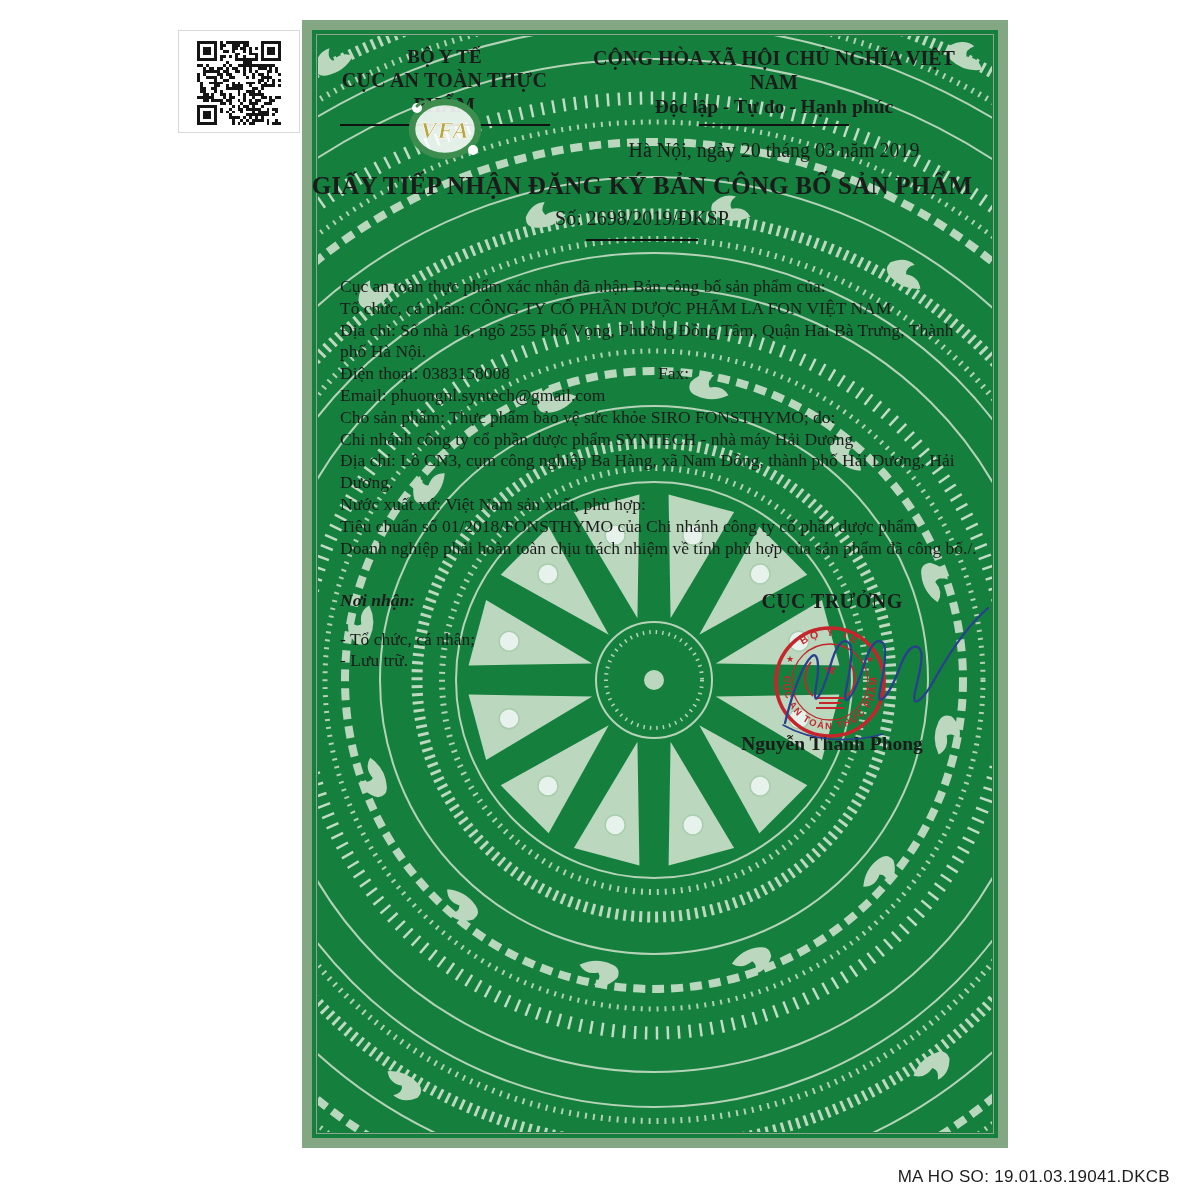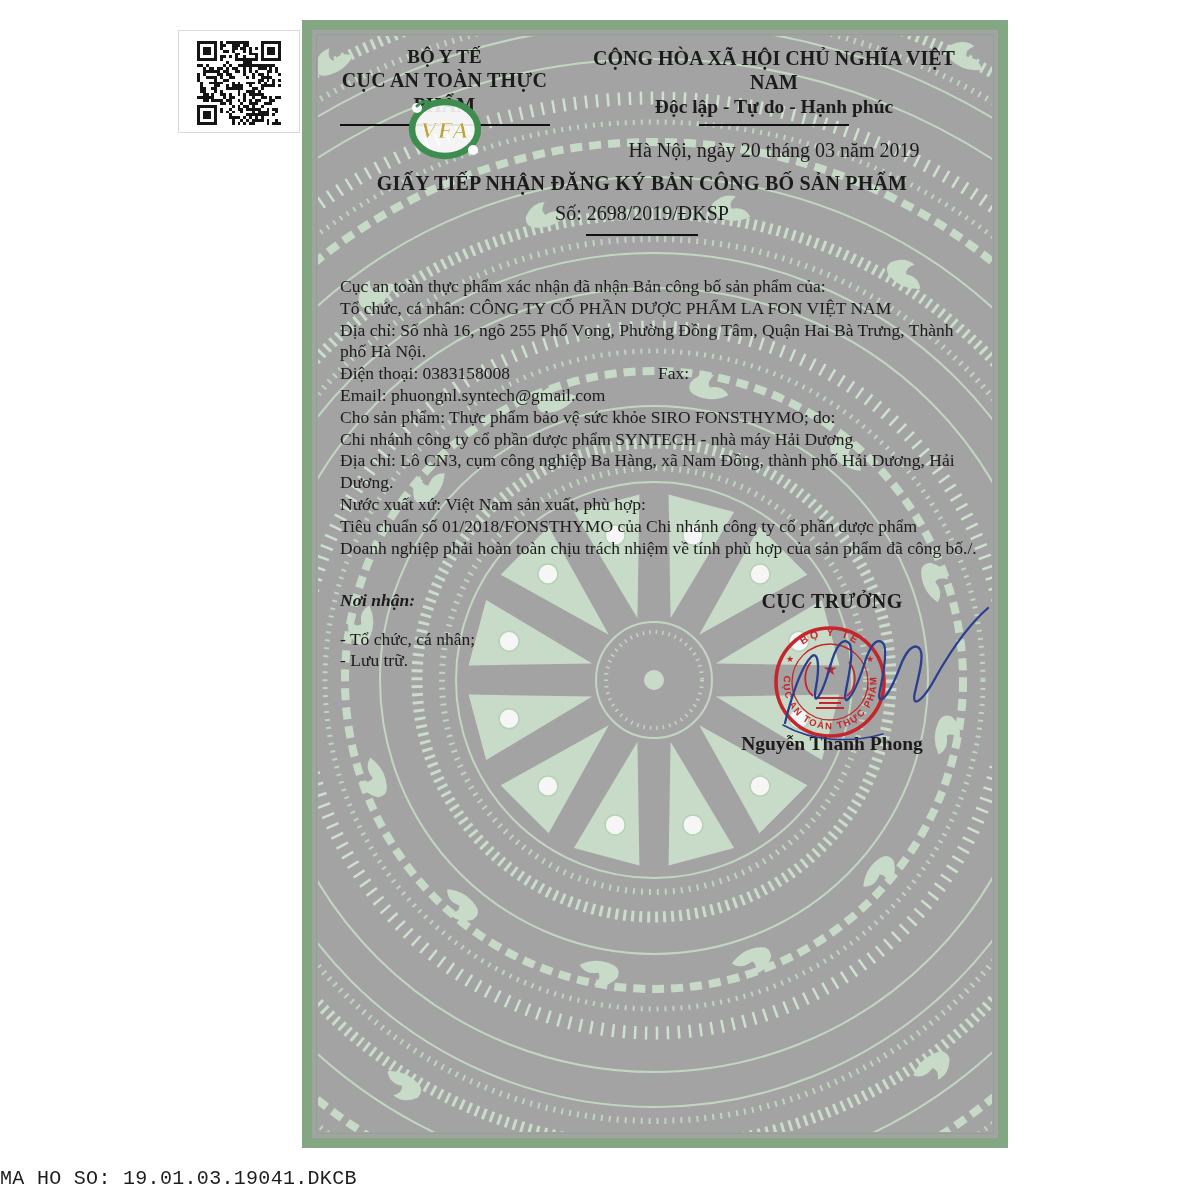--- a/index.html
+++ b/index.html
@@ -7,21 +7,21 @@
               font-family:"Liberation Serif","DejaVu Serif",serif; color:#1b1b1b; }
   .page { position:relative; width:1200px; height:1200px; background:#fff; }
 
   
   .qr-box { position:absolute; left:178px; top:30px; width:122px; height:103px;
             background:#fff; border:1px solid #d9d9d9; z-index:5; }
   .qr-box svg { position:absolute; left:18px; top:10px; }
 
   
   .sheet { position:absolute; left:302px; top:20px; width:706px; height:1128px;
-           border:10px solid #83a683; background:#a3a3a3; z-index:1; }
+           border:10px solid #83a683; background:#15803d; z-index:1; }
   .inner-line { position:absolute; inset:4px; border:1.5px solid #8fa38f; z-index:1; pointer-events:none; }
   .pattern { position:absolute; inset:6px; z-index:0; }
   .pattern svg { width:100%; height:100%; }
 
   .content { position:absolute; inset:0; z-index:2; }
 
   
   .hdr-left { position:absolute; left:10px; top:16px; width:245px; text-align:center; }
   .hdr-left .l1 { font-size:19px; font-weight:bold; line-height:22px; }
   .hdr-left .l2 { font-size:20px; font-weight:bold; line-height:25px; letter-spacing:.2px; }
@@ -30,43 +30,43 @@
 
   .hdr-right { position:absolute; left:262px; top:16px; width:400px; text-align:center; }
   .hdr-right .l1 { font-size:20px; font-weight:bold; line-height:24px; }
   .hdr-right .l2 { font-size:19.5px; font-weight:bold; line-height:26px; }
   .hdr-right .rule { width:150px; height:2px; background:#111; margin:4px auto 0; }
   .hdr-right .date { margin-top:13px; font-size:20px; }
 
   
   .title-block { position:absolute; left:0; right:0; top:142px; text-align:center;
                  transform:translateX(-13px); }
-  .title-block h1 { font-size:20px; font-weight:bold; letter-spacing:.2px; }
+  .title-block h1 { font-size:25px; font-weight:bold; letter-spacing:.2px; }
   .title-block .num { font-size:20px; margin-top:7px; }
   .title-block .rule { width:112px; height:2px; background:#111; margin:9px auto 0; }
 
   
   .body-text { position:absolute; left:28px; top:246px; width:640px; }
   .body-text .bl { font-size:17.5px; line-height:21.8px; white-space:nowrap; }
   .phone-row { position:relative; }
   .phone-row .fax { position:absolute; left:318px; top:0; }
 
   
   .recipients { position:absolute; left:28px; top:560px; font-size:17.5px; line-height:21px; }
   .recipients .rt { font-weight:bold; font-style:italic; margin-bottom:18px; }
   .signing-title { position:absolute; left:400px; top:560px; width:240px; text-align:center;
                    font-size:20px; font-weight:bold; letter-spacing:.4px; }
   .seal { position:absolute; left:448px; top:582px; width:140px; height:140px; }
   .signature { position:absolute; left:413px; top:565px; width:270px; height:160px; z-index:3; }
   .signer-name { position:absolute; left:400px; top:703px; width:240px; text-align:center;
                  font-size:19.5px; font-weight:bold; }
 
   
-  .footnote { position:absolute; top:1167px; left:0; width:1170px; text-align:left;
-              font-family:Liberation Mono, monospace; font-size:20px;
+  .footnote { position:absolute; top:1167px; left:0; width:1170px; text-align:right;
+              font-family:Liberation Sans, sans-serif; font-size:17px;
               color:#1d1d1d; letter-spacing:.3px; z-index:2; }
 </style>
 </head>
 <body>
 
 <div class="page">
 
   <div class="qr-box">
     <svg id="qr-svg" width="84" height="84" viewBox="0 0 29 29" shape-rendering="crispEdges">
         <rect x="8" y="0" width="1" height="1" fill="#151515"></rect>

